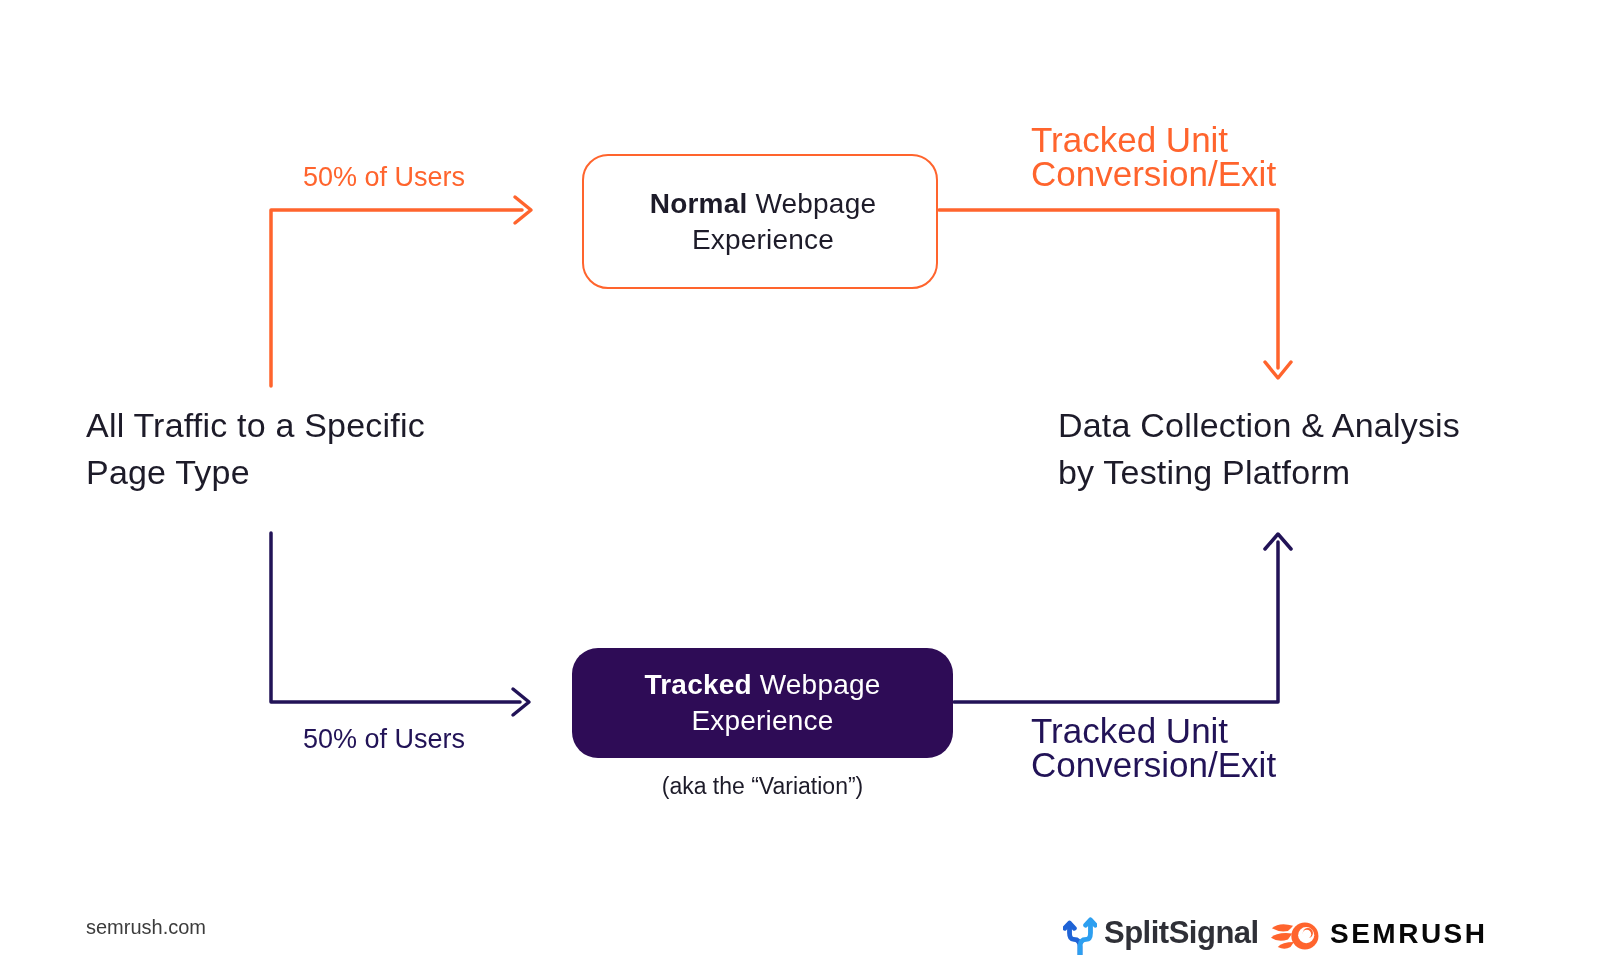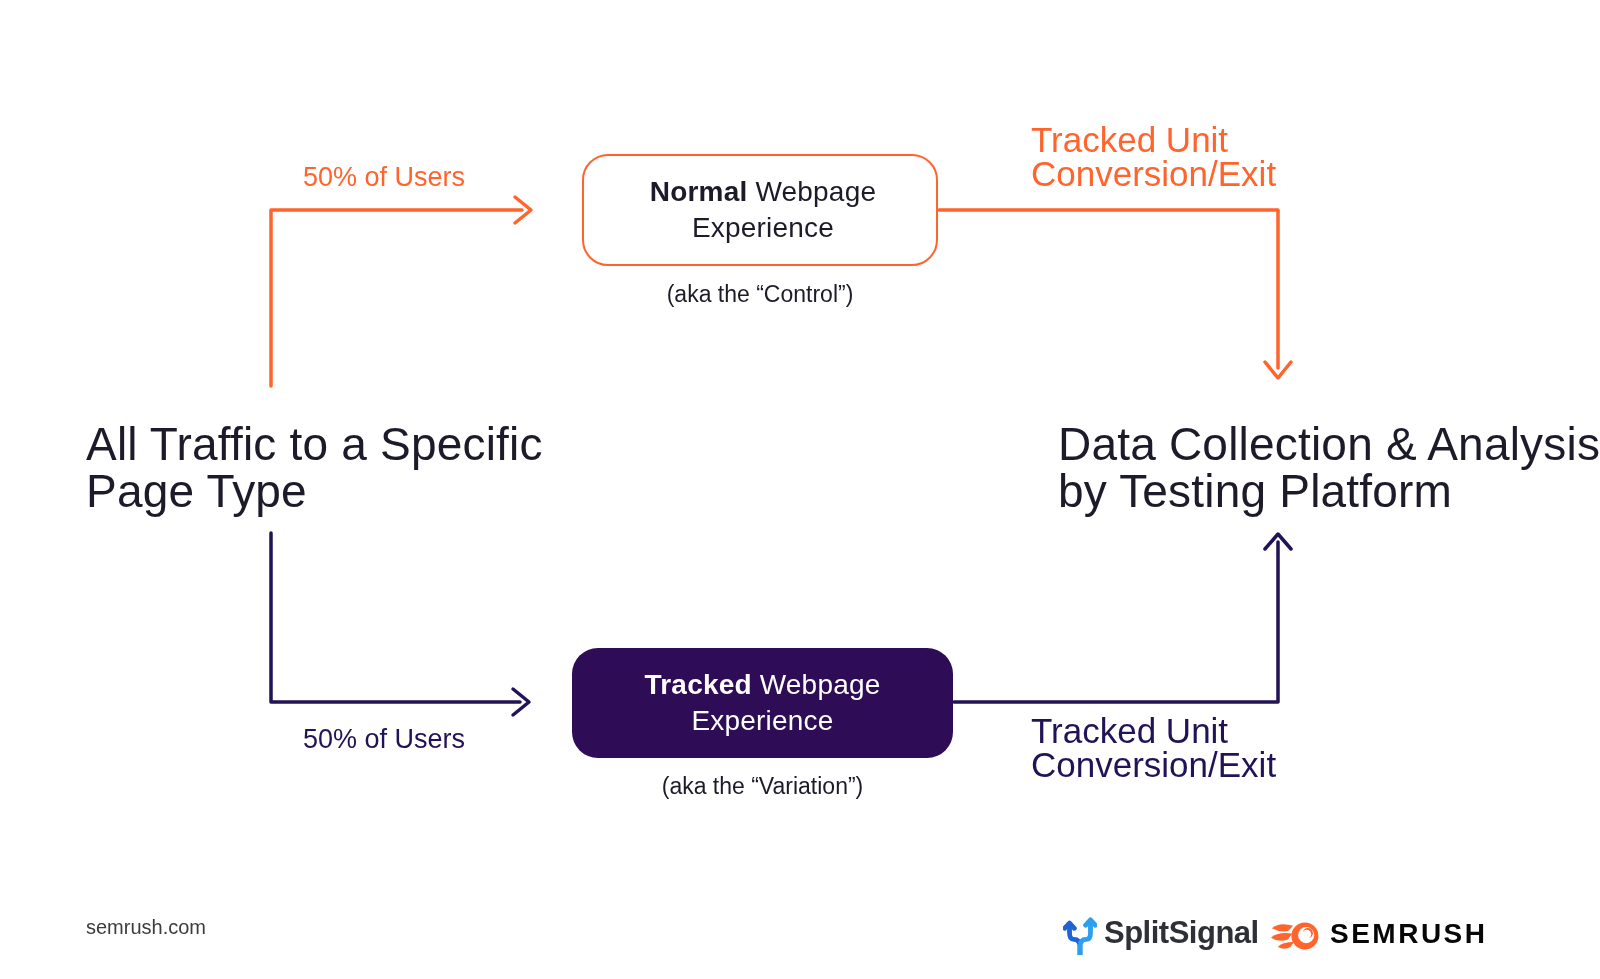--- a/index.html
+++ b/index.html
@@ -16,27 +16,27 @@
   svg.overlay { position: absolute; left: 0; top: 0; width: 1600px; height: 979px; }
 
   .split-label { font-size: 27px; line-height: 32px; white-space: nowrap; margin-left: 32px; }
   .split-label.orange { color: #ff642d; }
   .split-label.navy { color: #221357; }
 
   .tracked-label { font-size: 35px; line-height: 34px; white-space: nowrap; }
   .tracked-label.orange { color: #ff642d; }
   .tracked-label.navy { color: #221357; }
 
-  .heading { font-size: 46px; line-height: 47px; color: #1d1b29; letter-spacing: 0.2px; white-space: nowrap; margin-top: 19px; }
+  .heading { font-size: 34px; line-height: 47px; color: #1d1b29; letter-spacing: 0.2px; white-space: nowrap; }
 
   .node-box {
     display: flex; align-items: center; justify-content: center;
     text-align: center; border-radius: 26px; box-sizing: border-box;
   }
-  .node-box.control { left: 582px; top: 154px; width: 356px; height: 112px;
+  .node-box.control { left: 582px; top: 154px; width: 356px; height: 135px;
     background: #ffffff; border: 2.5px solid #ff642d; padding-left: 6px; }
   .node-box.variation { left: 572px; top: 648px; width: 381px; height: 110px;
     background: #2e0c56; color: #ffffff; }
   .box-title { font-size: 28px; line-height: 36px; letter-spacing: 0.2px; }
   .box-title .em { font-weight: 700; }
 
   .caption { font-size: 23px; line-height: 28px; color: #1d1b29; text-align: center; }
   .caption.control { left: 582px; top: 280px; width: 356px; }
   .caption.variation { left: 572px; top: 772px; width: 381px; }
 
@@ -81,21 +81,20 @@
     <span>Tracked Unit</span><br>
     <span>Conversion/Exit</span>
   </div>
 
   <div class="abs node-box control">
     <div class="box-title">
       <span class="em">Normal</span><span> Webpage</span><br>
       <span>Experience</span>
     </div>
   </div>
-  <div class="abs caption control">(aka the “Control”)</div>
 
   <div class="abs heading" style="left:86px; top:402px;">
     <span>All Traffic to a Specific</span><br>
     <span>Page Type</span>
   </div>
 
   <div class="abs heading" style="left:1058px; top:402px;">
     <span>Data Collection &amp; Analysis</span><br>
     <span>by Testing Platform</span>
   </div>

